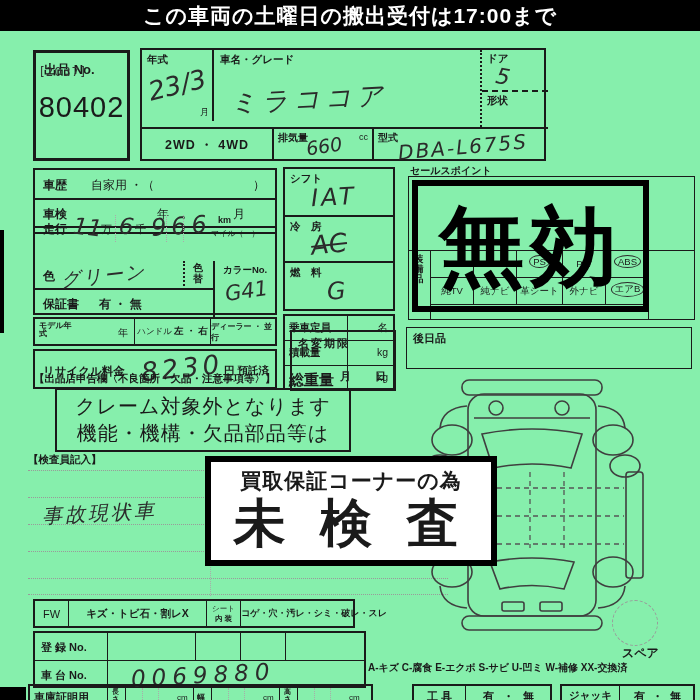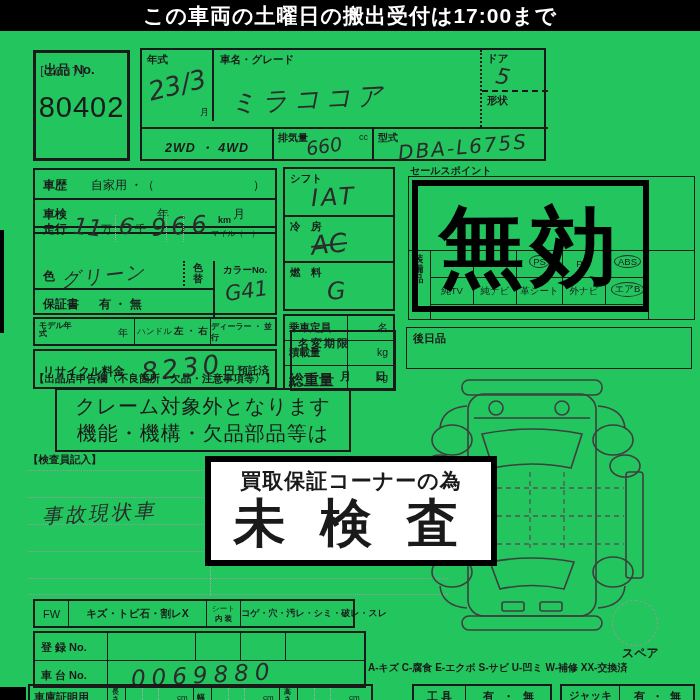--- a/index.html
+++ b/index.html
@@ -1,16 +1,16 @@
 <!DOCTYPE html>
 <html><head>
 <meta charset="utf-8">
 <style>
   html,body{margin:0;padding:0;background:#e8e8e8;}
-  #sheet{position:relative;width:700px;height:700px;background:#22c55e;overflow:hidden;
+  #sheet{position:relative;width:700px;height:700px;background:#86efac;overflow:hidden;
          font-family:"Liberation Sans",sans-serif;color:#1a1a1a;}
   .abs{position:absolute;}
   .bx{position:absolute;border:2px solid #1a1a1a;box-sizing:border-box;background:transparent;}
   .lbl{font-weight:bold;}
   .hw{font-family:"DejaVu Sans",sans-serif;font-style:italic;color:#2b2b2b;white-space:nowrap;}
   .stack{display:inline-block;line-height:1.05;word-break:break-all;}
   .dotline{position:absolute;border-bottom:1px dotted #9a9a9a;height:0;}
   .vdot{position:absolute;border-left:1px dotted #aaa;width:0;}
   .cell{position:absolute;box-sizing:border-box;}
   .circ{border:1.6px solid #2b2b2b;border-radius:50%;padding:0 3px;display:inline-block;}
@@ -50,22 +50,22 @@
       <span class="abs hw" style="left:16px;top:32px;font-size:26px;letter-spacing:5px;transform:rotate(-3deg);">ミラココア</span>
     </div>
     <div class="cell" style="left:340px;top:0;width:66px;height:42px;border-bottom:2px dashed #1a1a1a;">
       <span class="abs lbl" style="left:5px;top:2px;font-size:10.5px;">ドア</span>
       <span class="abs hw" style="left:14px;top:14px;font-size:22px;transform:rotate(10deg);">5</span>
     </div>
     <div class="cell" style="left:340px;top:42px;width:66px;height:35px;">
       <span class="abs lbl" style="left:5px;top:2px;font-size:10.5px;">形状</span>
     </div>
 
-    <div class="cell" style="left:0;top:77px;width:130px;height:40px;border-top:2px solid #1a1a1a;
-                display:flex;align-items:center;justify-content:center;font-style:italic;">
+    <div class="cell" style="left:0;top:77px;width:130px;height:34px;border-top:2px solid #1a1a1a;
+                display:flex;align-items:center;justify-content:center;">
       <span style="font-size:12.5px;font-weight:bold;letter-spacing:1px;">2WD ・ 4WD</span>
     </div>
     <div class="cell" style="left:130px;top:77px;width:100px;height:34px;border-top:2px solid #1a1a1a;
                 border-left:2px solid #1a1a1a;">
       <span class="abs lbl" style="left:4px;top:2px;font-size:10px;">排気量</span>
       <span class="abs" style="right:4px;top:3px;font-size:9px;">cc</span>
       <span class="abs hw" style="left:32px;top:6px;font-size:19px;transform:rotate(-8deg);">660</span>
     </div>
     <div class="cell" style="left:230px;top:77px;width:176px;height:34px;border-top:2px solid #1a1a1a;
                 border-left:2px solid #1a1a1a;">

